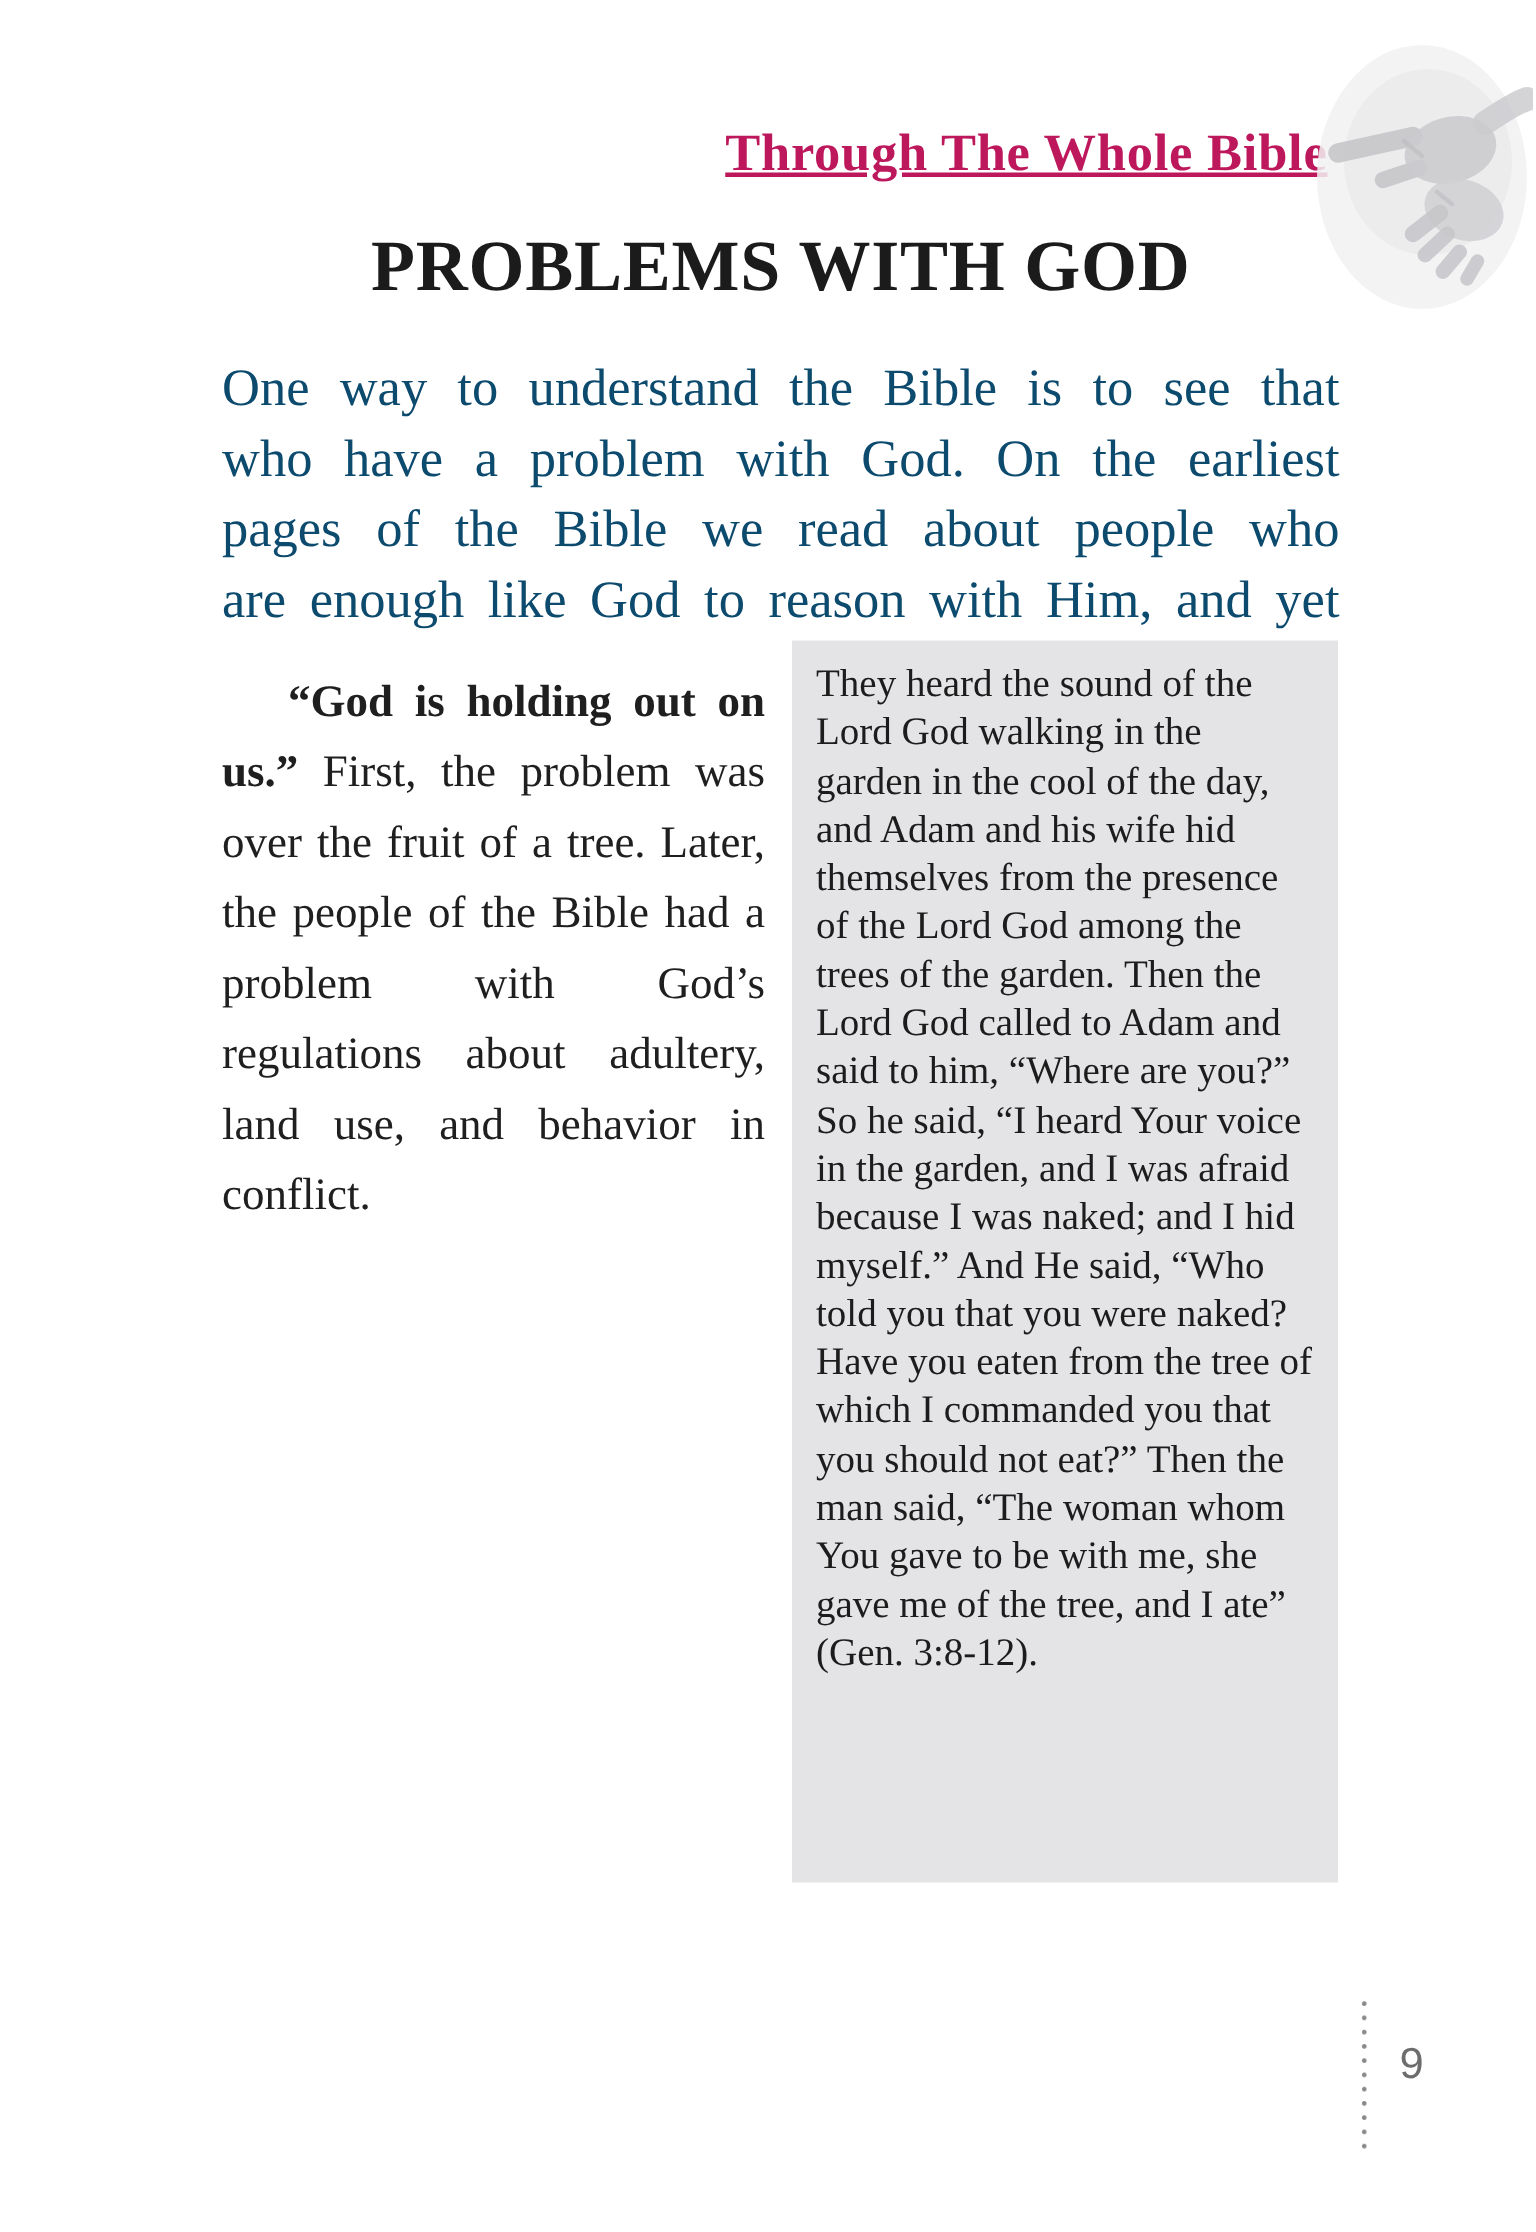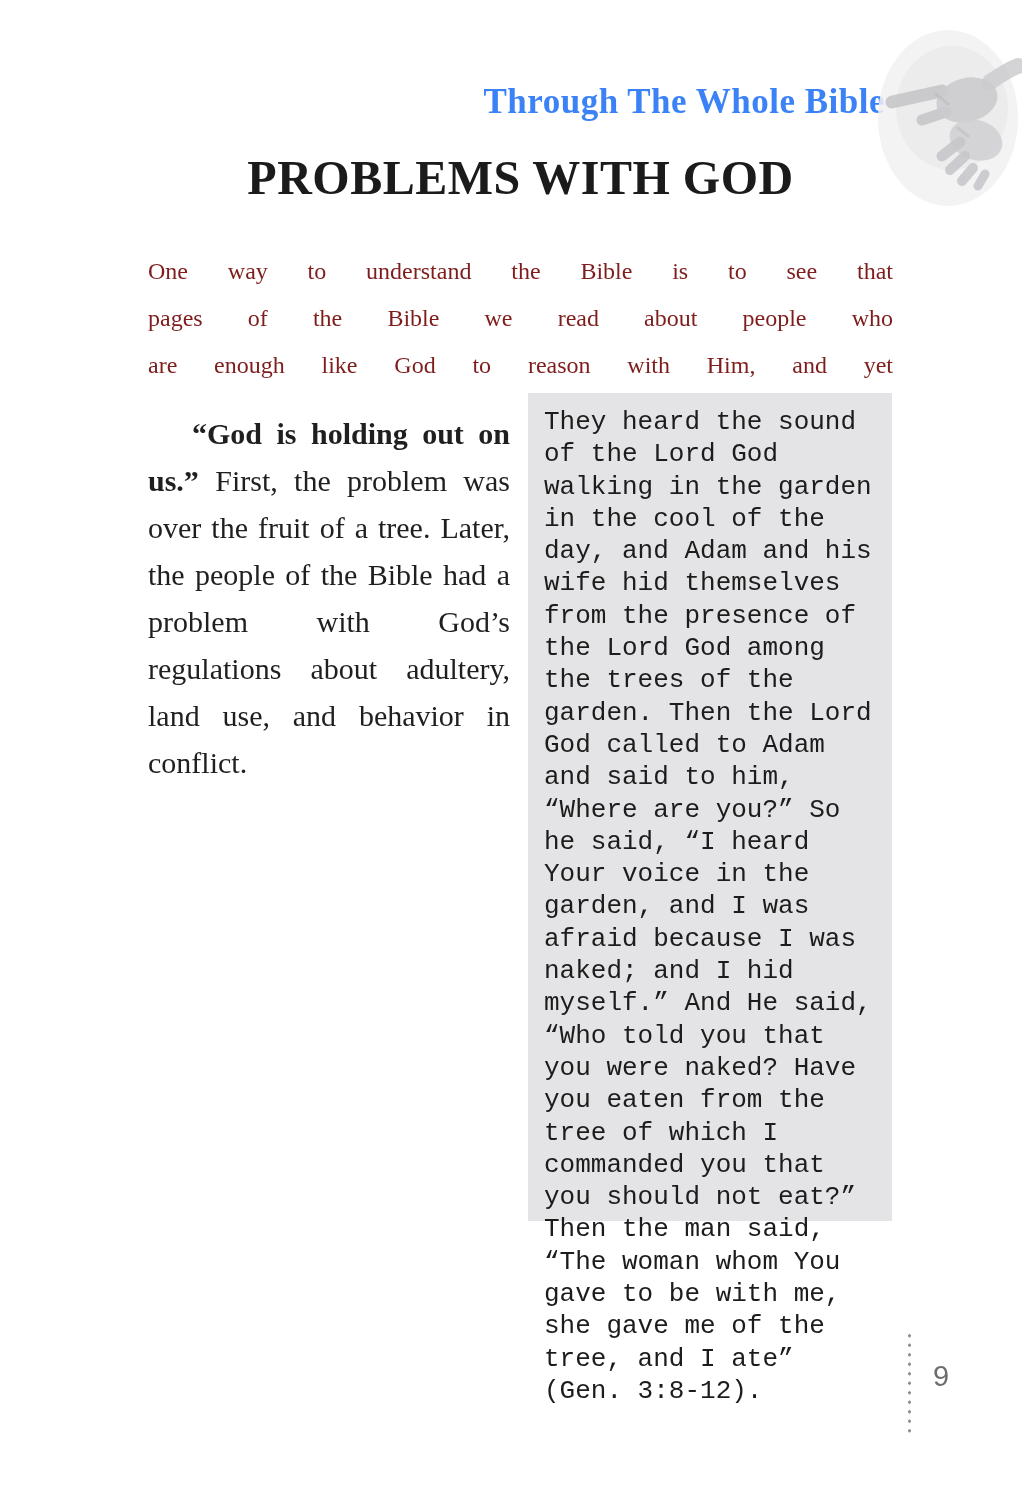--- a/index.html
+++ b/index.html
@@ -5,38 +5,38 @@
   * { margin:0; padding:0; box-sizing:border-box; }
   html,body { background:#ffffff; }
   .page {
     position:relative; width:1024px; height:1488px; background:#ffffff;
     font-family:"Liberation Serif", serif; color:#1d1d1d; overflow:hidden;
     padding:152px 131px 0 148px;
   }
   .running-head {
     position:absolute; top:82px; right:139px;
     font-family:"Liberation Serif", serif; font-weight:bold;
-    font-size:35px; color:#3b82f6; letter-spacing:0.5px; white-space:nowrap;
+    font-size:35px; color:#be185d; letter-spacing:0.5px; white-space:nowrap;text-decoration:underline;
   }
   .hands-art { position:absolute; top:16px; right:2px; width:152px; height:200px; opacity:0.85; }
   .page-title {
     text-align:center; font-size:48px; font-weight:bold; color:#1b1b1b;
     letter-spacing:0.5px; line-height:52px; white-space:nowrap;
   }
-  .intro { margin-top:44px; font-size:24px; line-height:47px; color:#7f1d1d; }
+  .intro { margin-top:31px; font-size:35px; line-height:47px; color:#0c4a6e; }
   .intro .jline { text-align:justify; text-align-last:justify; }
   .two-col { display:flex; margin-top:4px; }
   .left-col { width:362px; flex:0 0 362px; font-size:30px; line-height:47px; color:#1f1f1f; }
   .left-col p { text-align:justify; }
   .left-col p.lead { margin-top:17px; text-indent:44px; }
   .left-col b { font-weight:bold; }
   .col-gap { flex:0 0 18px; }
   .scripture-box {
     flex:0 0 364px; width:364px; height:828px; background:#e4e4e6;
-    padding:13px 16px; font-family:Liberation Mono, monospace;
+    padding:13px 16px; font-family:Liberation Serif, serif;
     font-size:26px; line-height:32.3px; color:#1c1c1c;
   }
   .dotted-separator {
     position:absolute; left:908px; top:1331px; width:3px; height:104px;
     background-image:radial-gradient(circle, #8a8a8a 1.3px, rgba(138,138,138,0) 1.8px);
     background-size:3px 9.5px; background-repeat:repeat-y;
   }
   .page-number {
     position:absolute; left:933px; top:1360px;
     font-family:"Liberation Sans", sans-serif; font-size:29px; color:#6d6d6d;
@@ -70,20 +70,21 @@
     <g stroke="#aeaeb2" stroke-linecap="round" fill="none" opacity="0.5">
       <path d="M66,78 L78,88" stroke-width="3"></path>
       <path d="M88,112 L98,120" stroke-width="3"></path>
     </g>
   </svg>
 
   <h1 class="page-title">PROBLEMS WITH GOD</h1>
 
   <div class="intro">
       <div class="jline">One way to understand the Bible is to see that</div>
+      <div class="jline">who have a problem with God. On the earliest</div>
       <div class="jline">pages of the Bible we read about people who</div>
       <div class="jline">are enough like God to reason with Him, and yet</div>
     </div>
 
   <div class="two-col">
     <div class="left-col">
       <p class="lead"><b>“God is holding out on us.”</b><span> First, the problem was over the fruit of a tree. Later, the people of the Bible had a problem with God’s regulations about adultery, land use, and behavior in conflict.</span></p>
     </div>
     <div class="col-gap"></div>
     <aside class="scripture-box">

